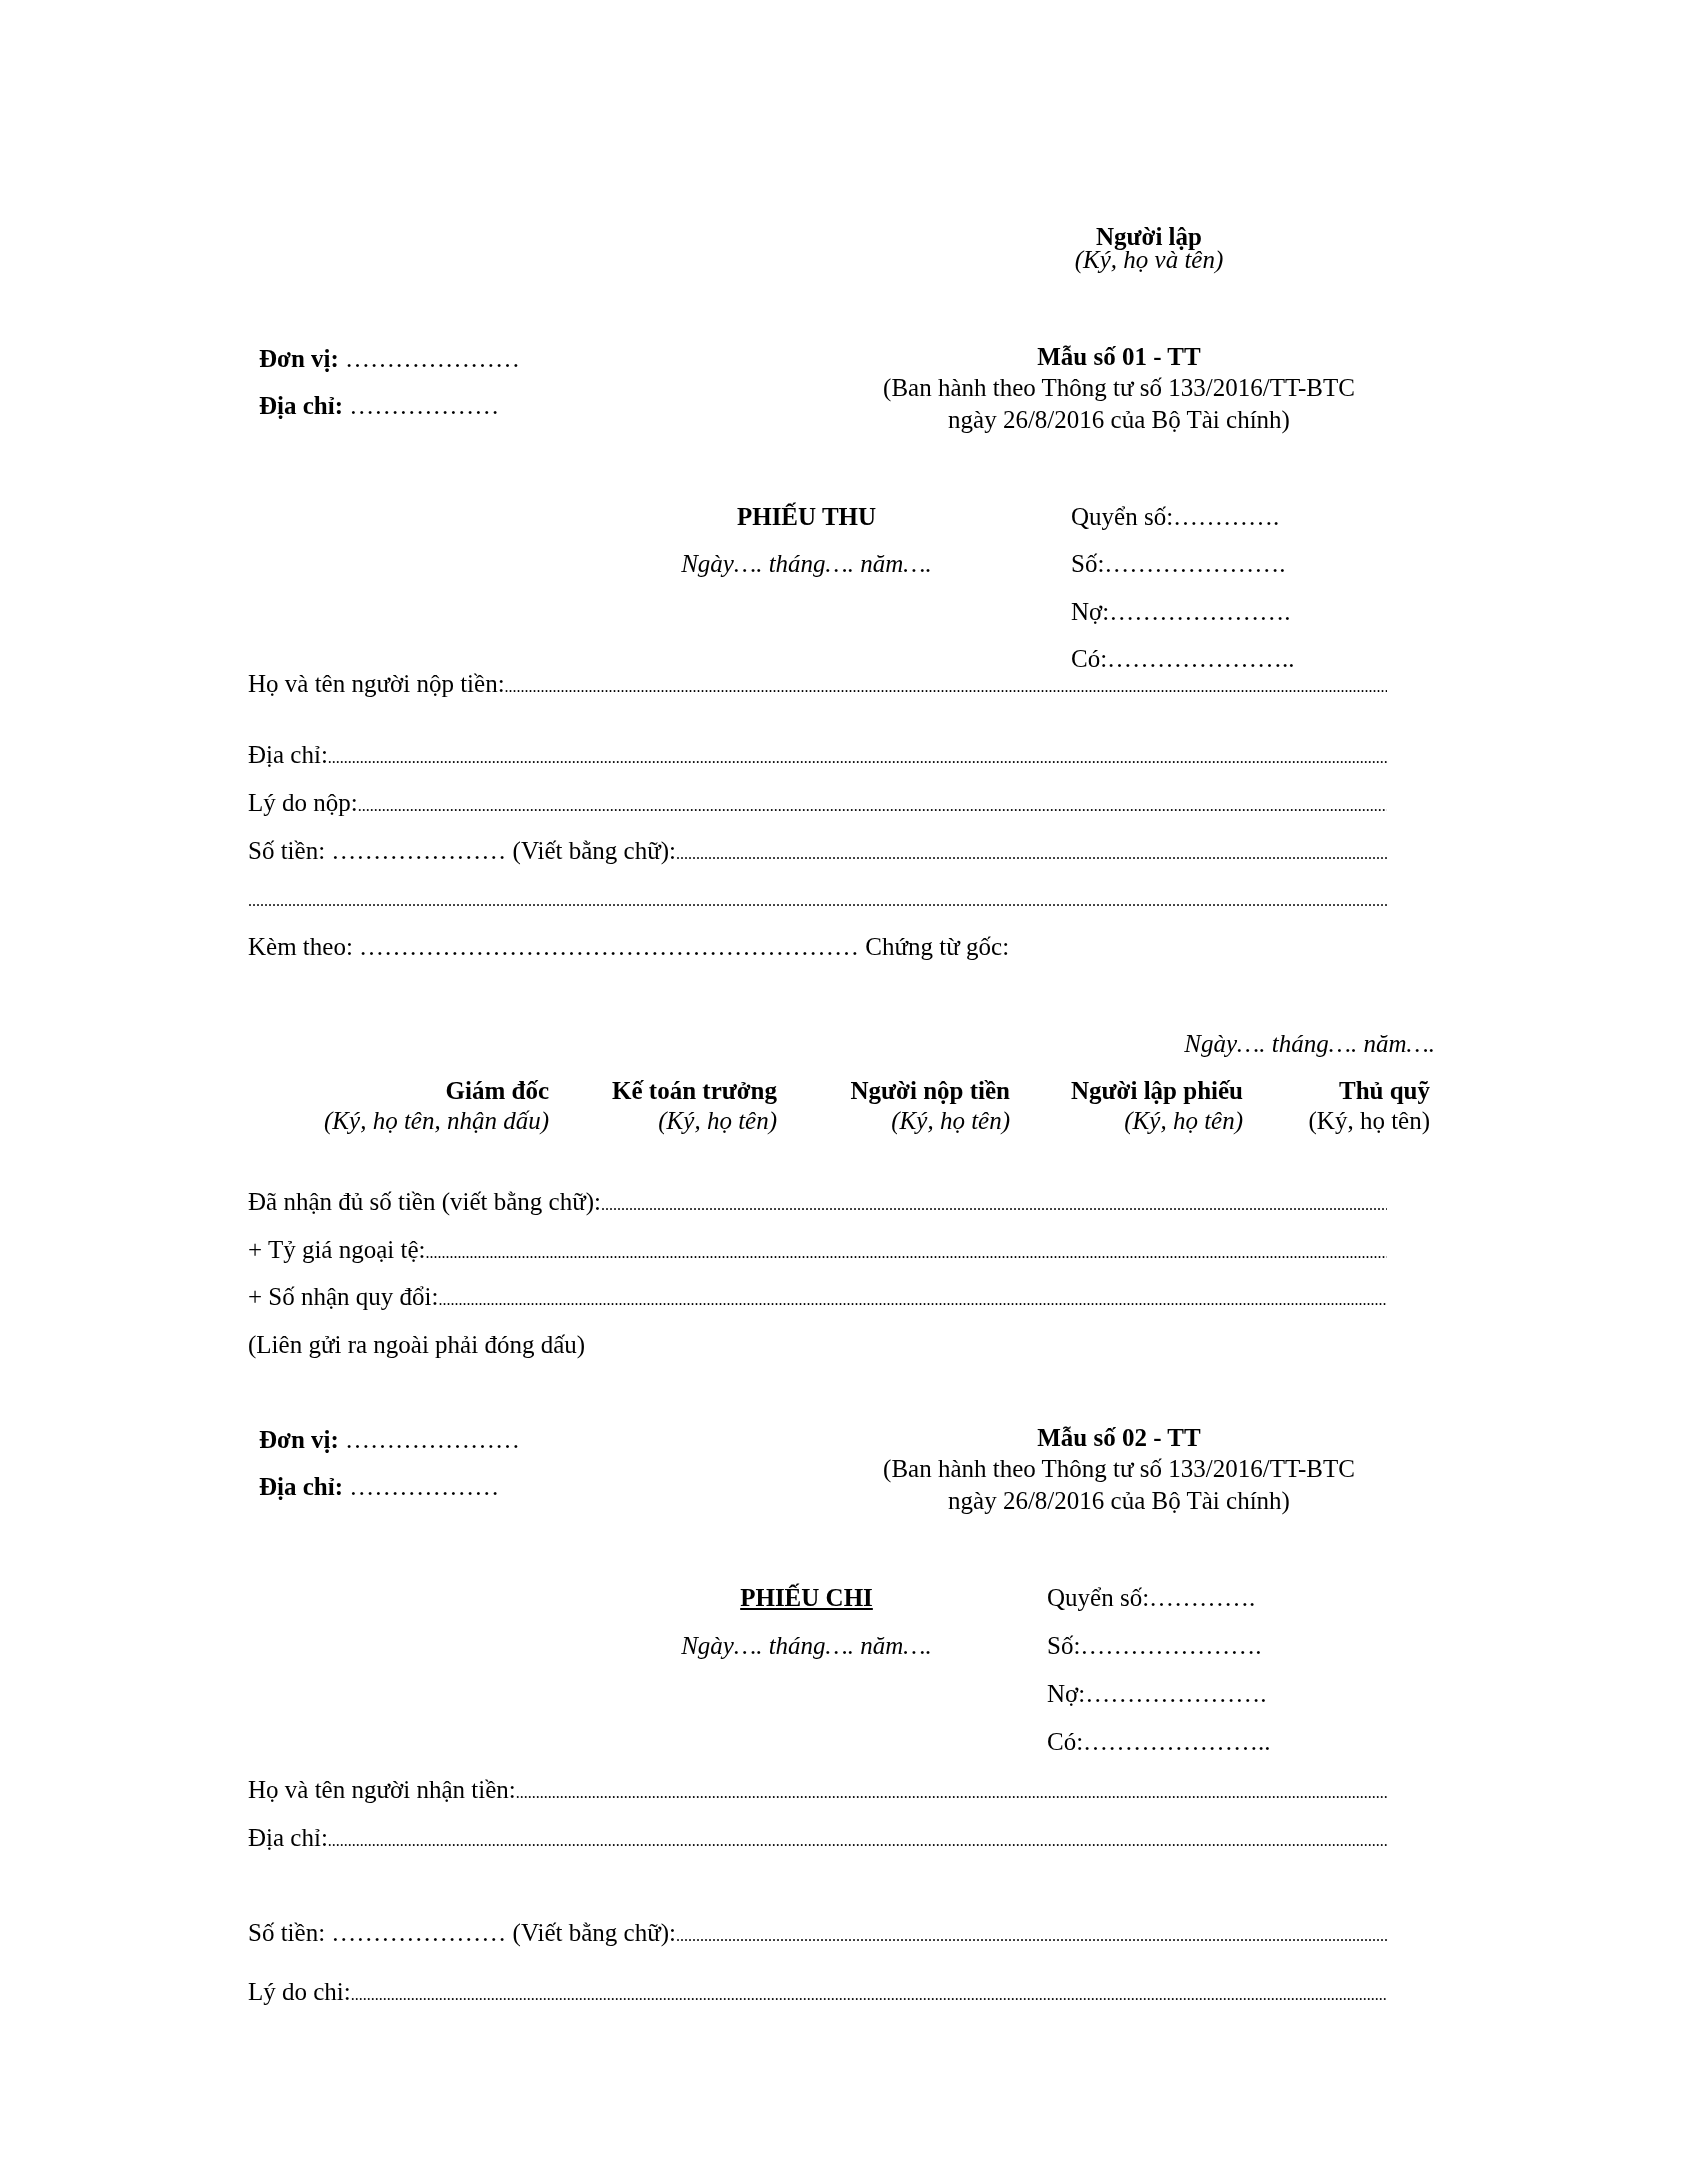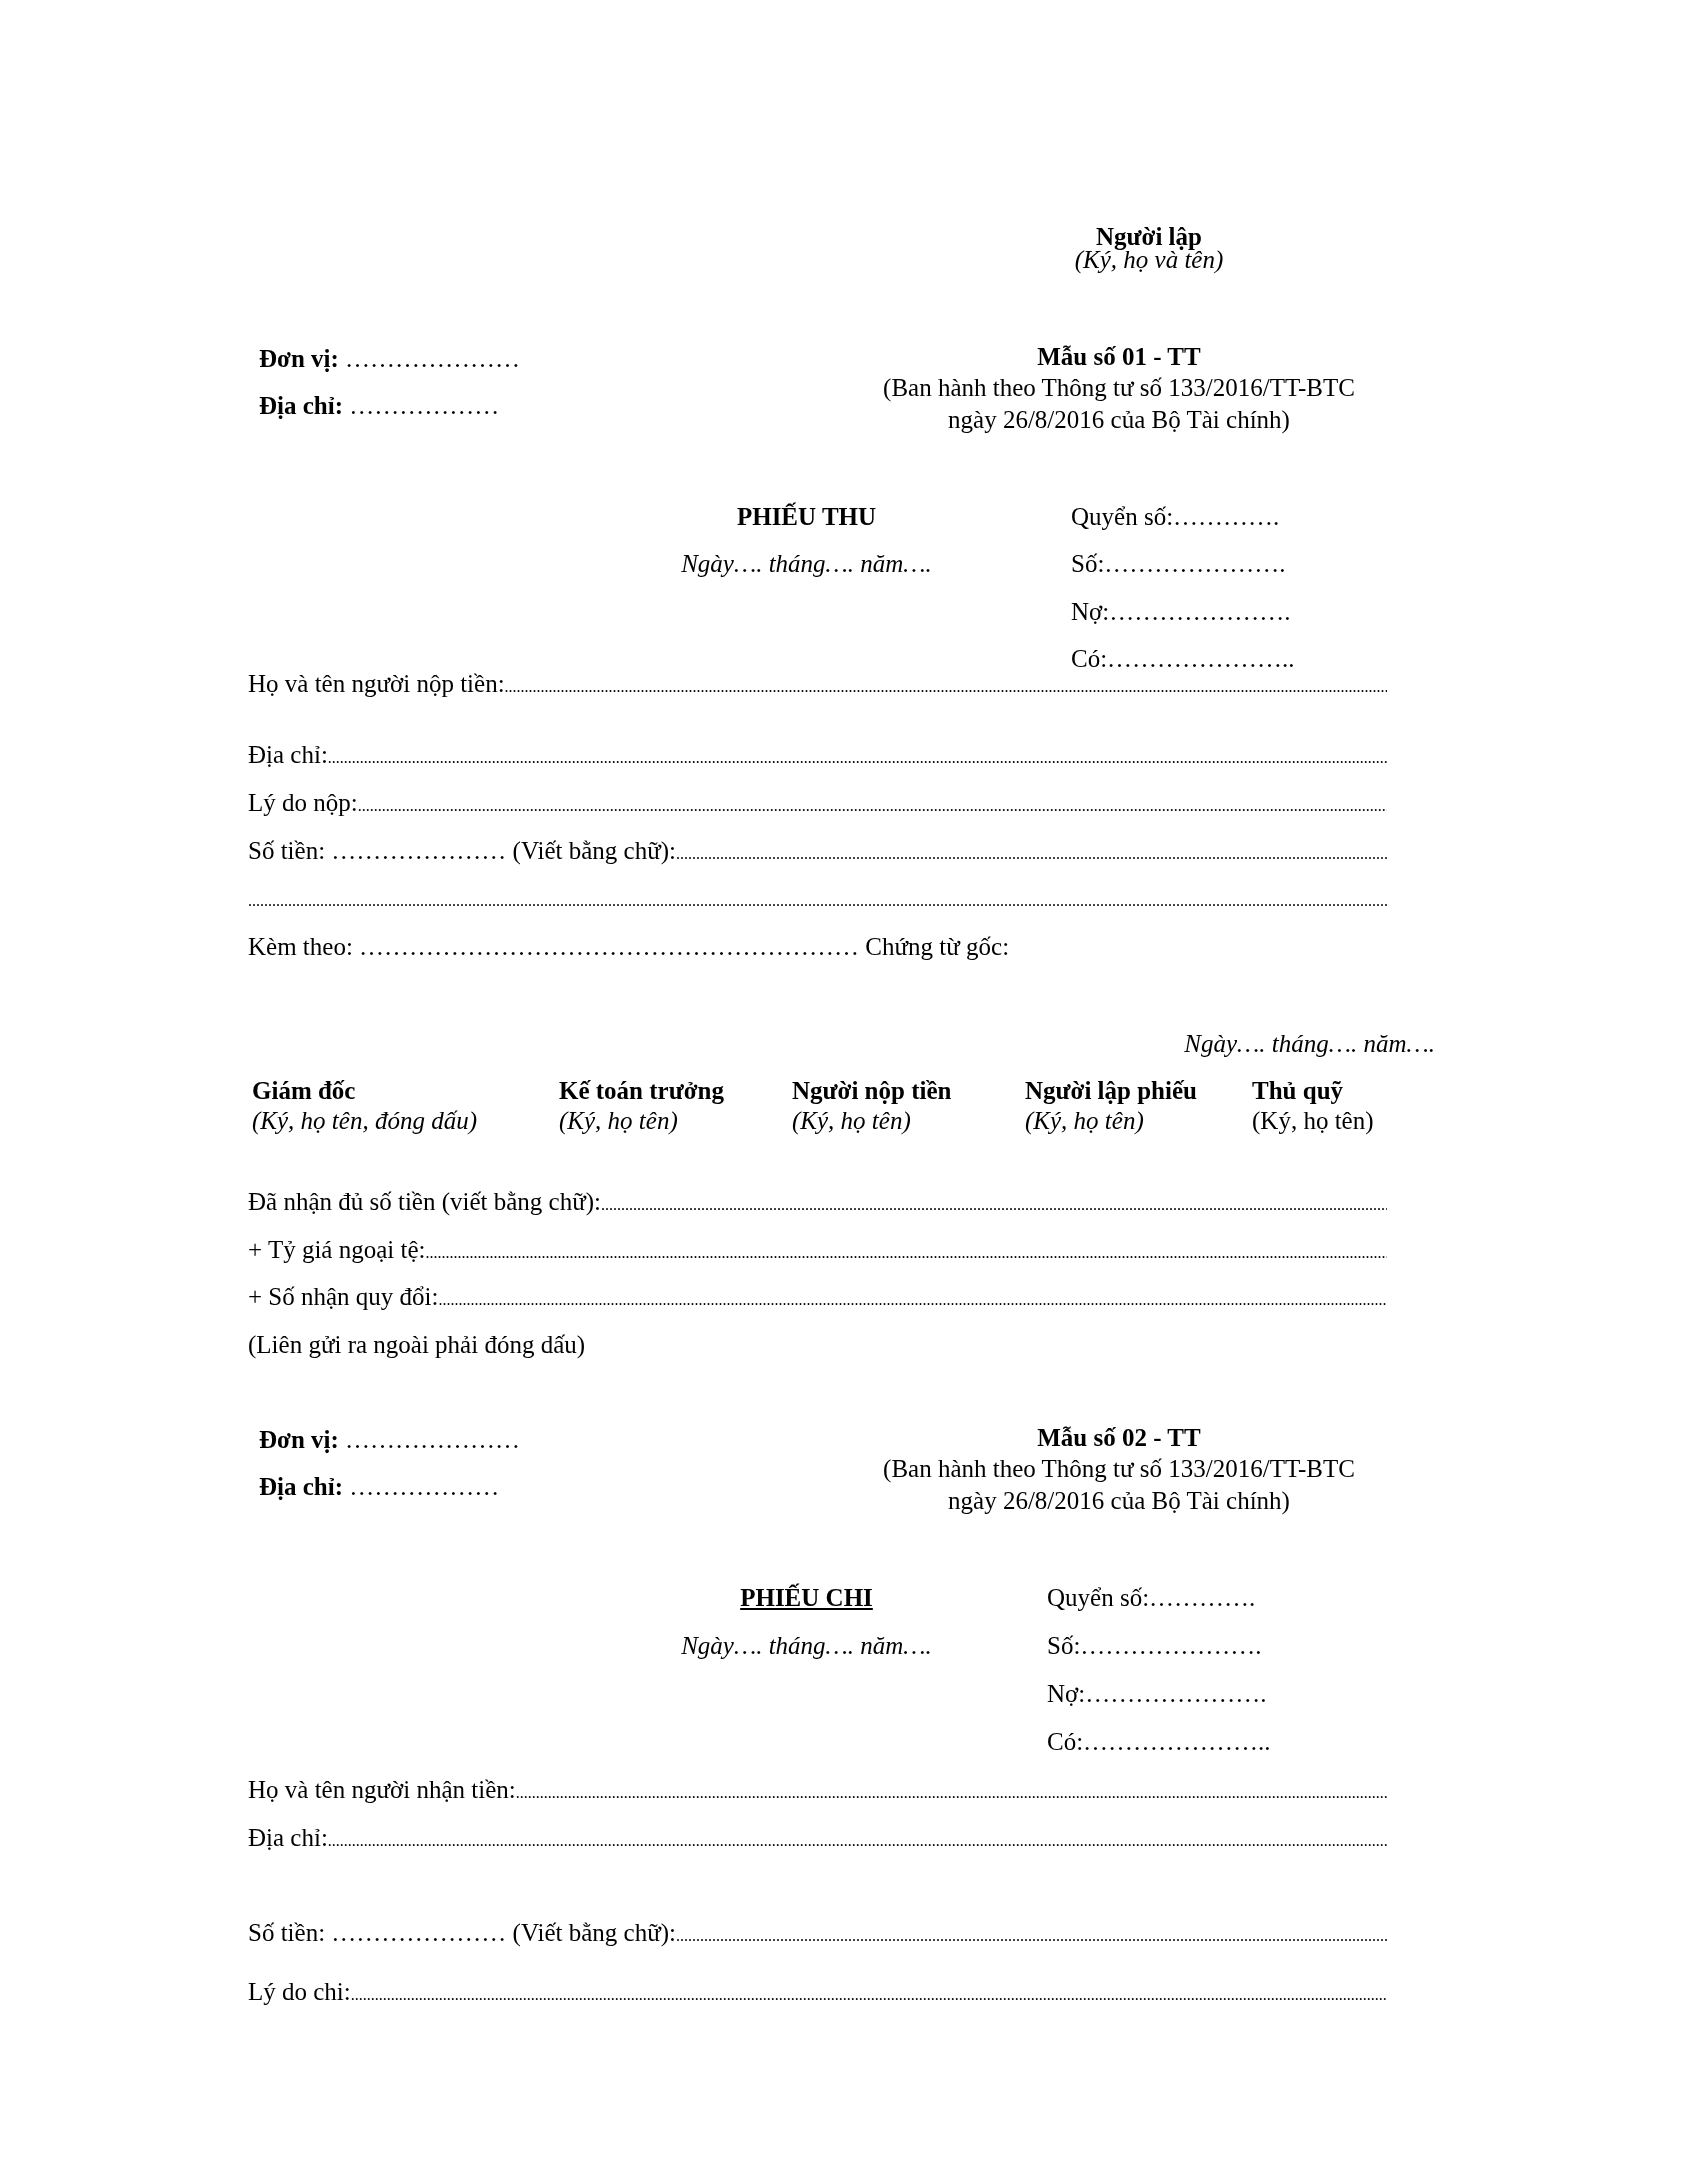--- a/index.html
+++ b/index.html
@@ -5,21 +5,21 @@
   html, body { margin:0; padding:0; background:#ffffff; }
   body { width:1683px; height:2178px; position:relative; overflow:hidden;
          font-family:"Liberation Serif","DejaVu Serif",serif; color:#000; font-size:25px; }
   .abs { position:absolute; white-space:nowrap; }
   .b { font-weight:bold; }
   .i { font-style:italic; }
   .c { text-align:center; }
   .dots-line { position:absolute; left:248px; width:1139px; display:flex; white-space:nowrap; overflow:hidden; }
   .dots-line .fill { flex:1; overflow:hidden; }
   .dots-line .fill::after { content:"..................................................................................................................................................................................................................................................................................................................................................................................................................................................................................................................................."; letter-spacing:0px; font-size:16px; vertical-align:baseline; }
-  .sig { position:absolute; text-align:left; }
+  .sig { position:absolute; text-align:right; }
   .sig .t { font-weight:bold; display:block; }
   .sig .s { font-style:italic; display:block; margin-top:2px; }
 </style>
 </head>
 <body>
 
 <div class="abs c b" style="left:1030px; top:214px; width:238px;margin-top:9px;">Người lập</div>
 <div class="abs c i" style="left:1030px; top:246px; width:238px;">(Ký, họ và tên)</div>
 
 <div>
@@ -63,21 +63,21 @@
   <div class="dots-line" style="top:884px;">
     <span></span>
       <span class="fill"></span>
   </div>
   <div class="abs" style="left:248px; top:933px;">Kèm theo: …………………………………………………… Chứng từ gốc:</div>
 
   <div class="abs i" style="right:248px; top:1030px;">Ngày…. tháng…. năm….</div>
 
   <div class="sig" style="left:252px; top:1077px; width:297px;">
     <span class="t">Giám đốc</span>
-    <span class="s">(Ký, họ tên, đóng dấu)</span>
+    <span class="s">(Ký, họ tên, nhận dấu)</span>
   </div>
   <div class="sig" style="left:559px; top:1077px; width:218px;">
     <span class="t">Kế toán trưởng</span>
     <span class="s">(Ký, họ tên)</span>
   </div>
   <div class="sig" style="left:792px; top:1077px; width:218px;">
     <span class="t">Người nộp tiền</span>
     <span class="s">(Ký, họ tên)</span>
   </div>
   <div class="sig" style="left:1025px; top:1077px; width:218px;">

